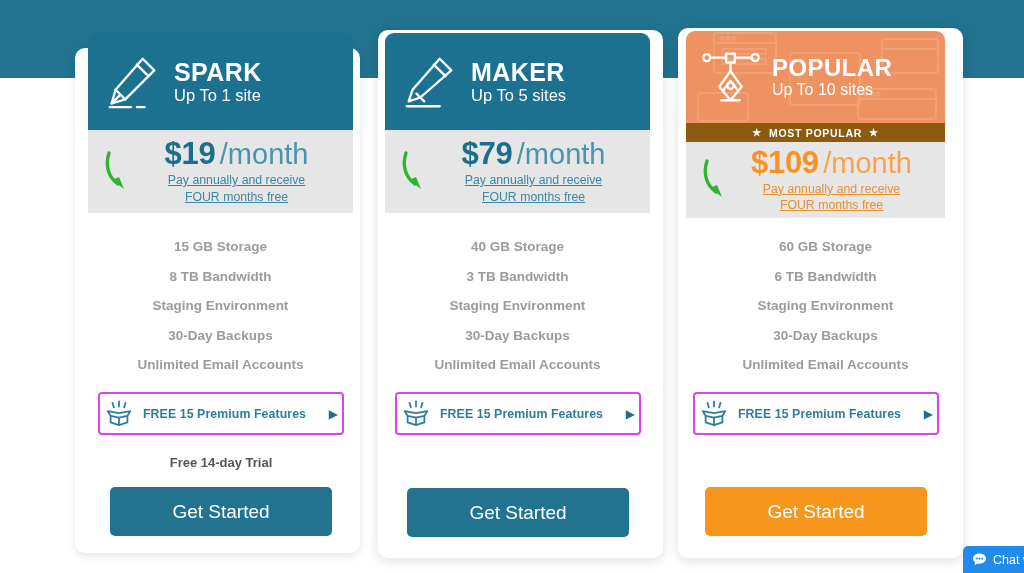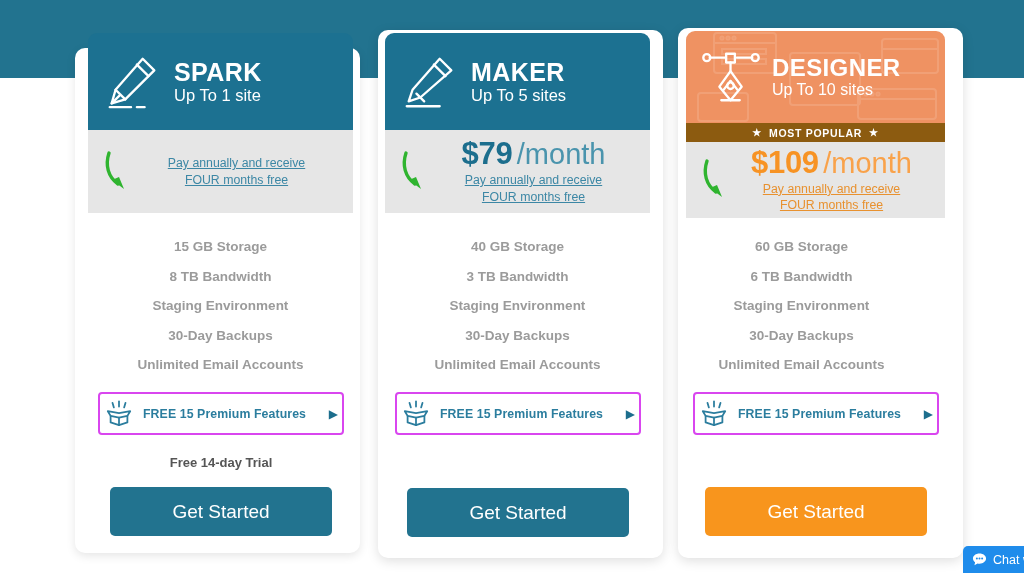--- a/index.html
+++ b/index.html
@@ -74,21 +74,21 @@
   .permonth { font-size: 29px; font-weight: normal; color: #4a94ad; }
   .annual { font-size: 12.3px; line-height: 1.32; color: #3c87a5; text-decoration: underline; display: block; cursor: pointer; }
   .price-panel.design .amount   { color: #f79324; }
   .price-panel.design .permonth { color: #f9a24a; }
   .price-panel.design .annual   { color: #e8912f; }
 
   
   .features { position: absolute; text-align: center; font-weight: bold; }
   .features.spark  { left: 88px;  top: 232px; width: 265px; }
   .features.maker  { left: 385px; top: 232px; width: 265px; }
-  .features.design { left: 672px; top: 232px; width: 259px; }
+  .features.design { left: 696px; top: 232px; width: 259px; }
   .feature { font-size: 13.5px; color: #9b9b9b; line-height: 1; padding: 8px 0; }
 
   
   .premium {
     position: absolute; height: 43px;
     border: 2px solid #d946ef; border-radius: 4px; background: #ffffff;
     display: flex; align-items: center; padding: 0 4px; gap: 9px;
     cursor: pointer;
   }
   .premium.spark  { left: 98px;  top: 392px; width: 246px; }
@@ -149,20 +149,24 @@
       <div class="plan-sub">Up To 1 site</div>
     </div>
   </div>
 
   <div class="price-panel spark">
     <svg class="arrow" viewBox="0 0 30 46">
       <path d="M7 4 C3 16, 6 28, 16 35" fill="none" stroke="#2fb42f" stroke-width="3.4" stroke-linecap="round"></path>
       <path d="M22 40 L10 31 L17 28 Z" fill="#2fb42f"></path>
     </svg>
     <div class="price-col">
+      <div class="price-line">
+        <span class="amount">$19</span>
+        <span class="permonth">/month</span>
+      </div>
       <a class="annual">Pay annually and receive</a>
       <a class="annual">FOUR months free </a>
     </div>
   </div>
 
   <div class="features spark">
     <div class="feature">15 GB Storage</div>
     <div class="feature">8 TB Bandwidth</div>
     <div class="feature">Staging Environment</div>
     <div class="feature">30-Day Backups</div>
@@ -277,21 +281,21 @@
         <rect x="27" y="8" width="9" height="9"></rect>
         <path d="M31.5 17 V26"></path>
         <path d="M31.5 26 L20 42 L31.5 56 L43 42 Z"></path>
         <path d="M31.5 36 L24.5 45"></path>
         <path d="M31.5 36 L38.5 45"></path>
         <circle cx="31.5" cy="41" r="3.4"></circle>
         <path d="M22 56 H41"></path>
       </g>
     </svg>
     <div class="head-text">
-      <div class="plan-name">DESIGNER</div>
+      <div class="plan-name">POPULAR</div>
       <div class="plan-sub">Up To 10 sites</div>
     </div>
   </div>
 
   <div class="popular">
     <span class="star">★</span>
     <span>MOST POPULAR</span>
     <span class="star">★</span>
   </div>
 

